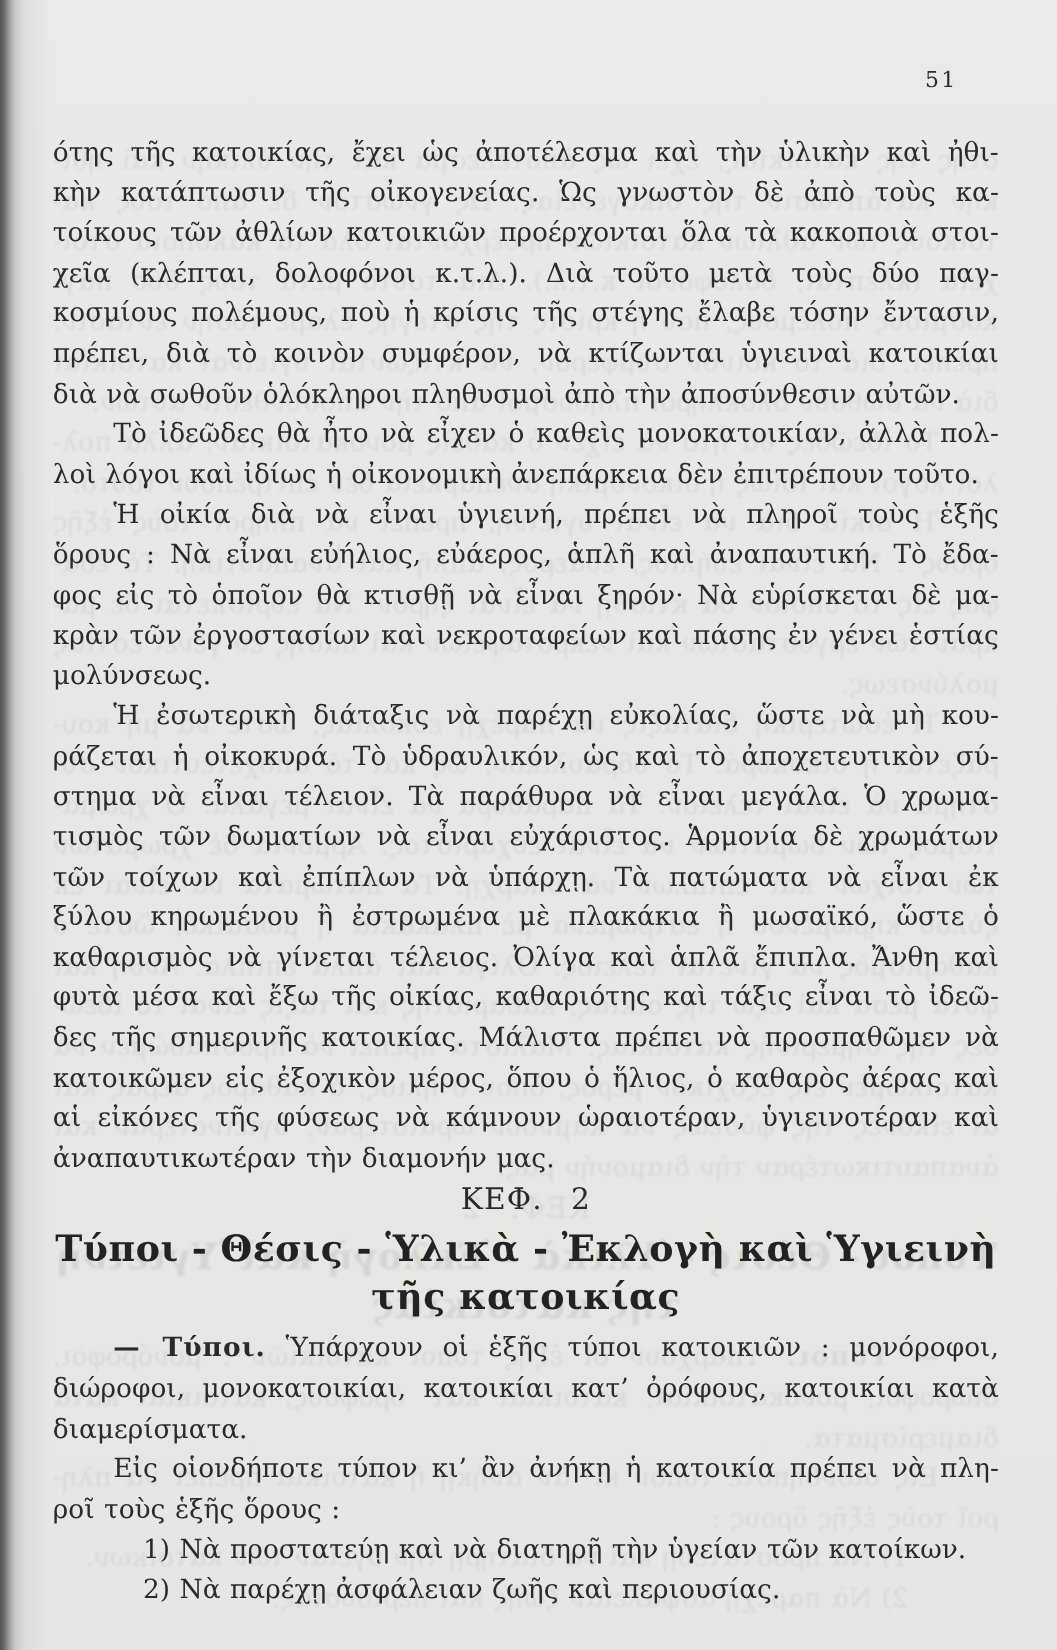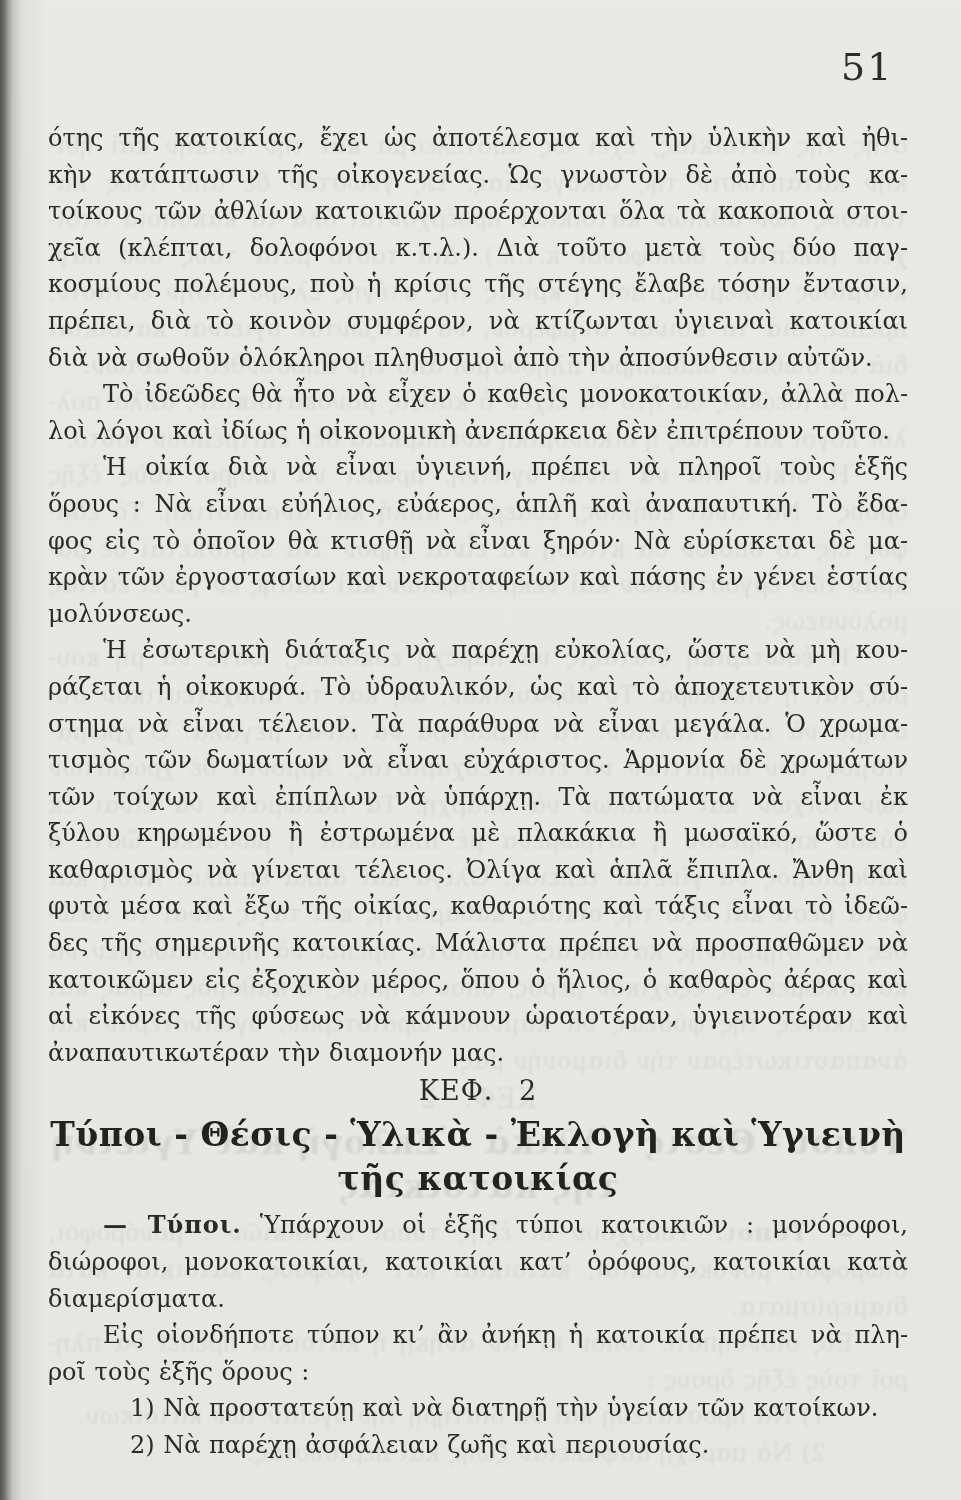--- a/index.html
+++ b/index.html
@@ -22,22 +22,22 @@
     position: absolute;
     left: 0; top: 0; bottom: 0;
     width: 22px;
     background: linear-gradient(90deg,
       #55544f 0px, #6e6d68 4px, #9b9a95 8px,
       #c7c6c1 13px, rgba(199,198,193,0) 22px);
   }
   .page-number {
     position: absolute;
     left: 841px;
-    top: 45px;
-    font-size: 38px;
+    top: 60px;
+    font-size: 20px;
     letter-spacing: 2px;
     color: #2e2d29;
   }
   
   #text-column {
     position: absolute;
     left: 48px;
     top: 120px;
     width: 860px;
   }

